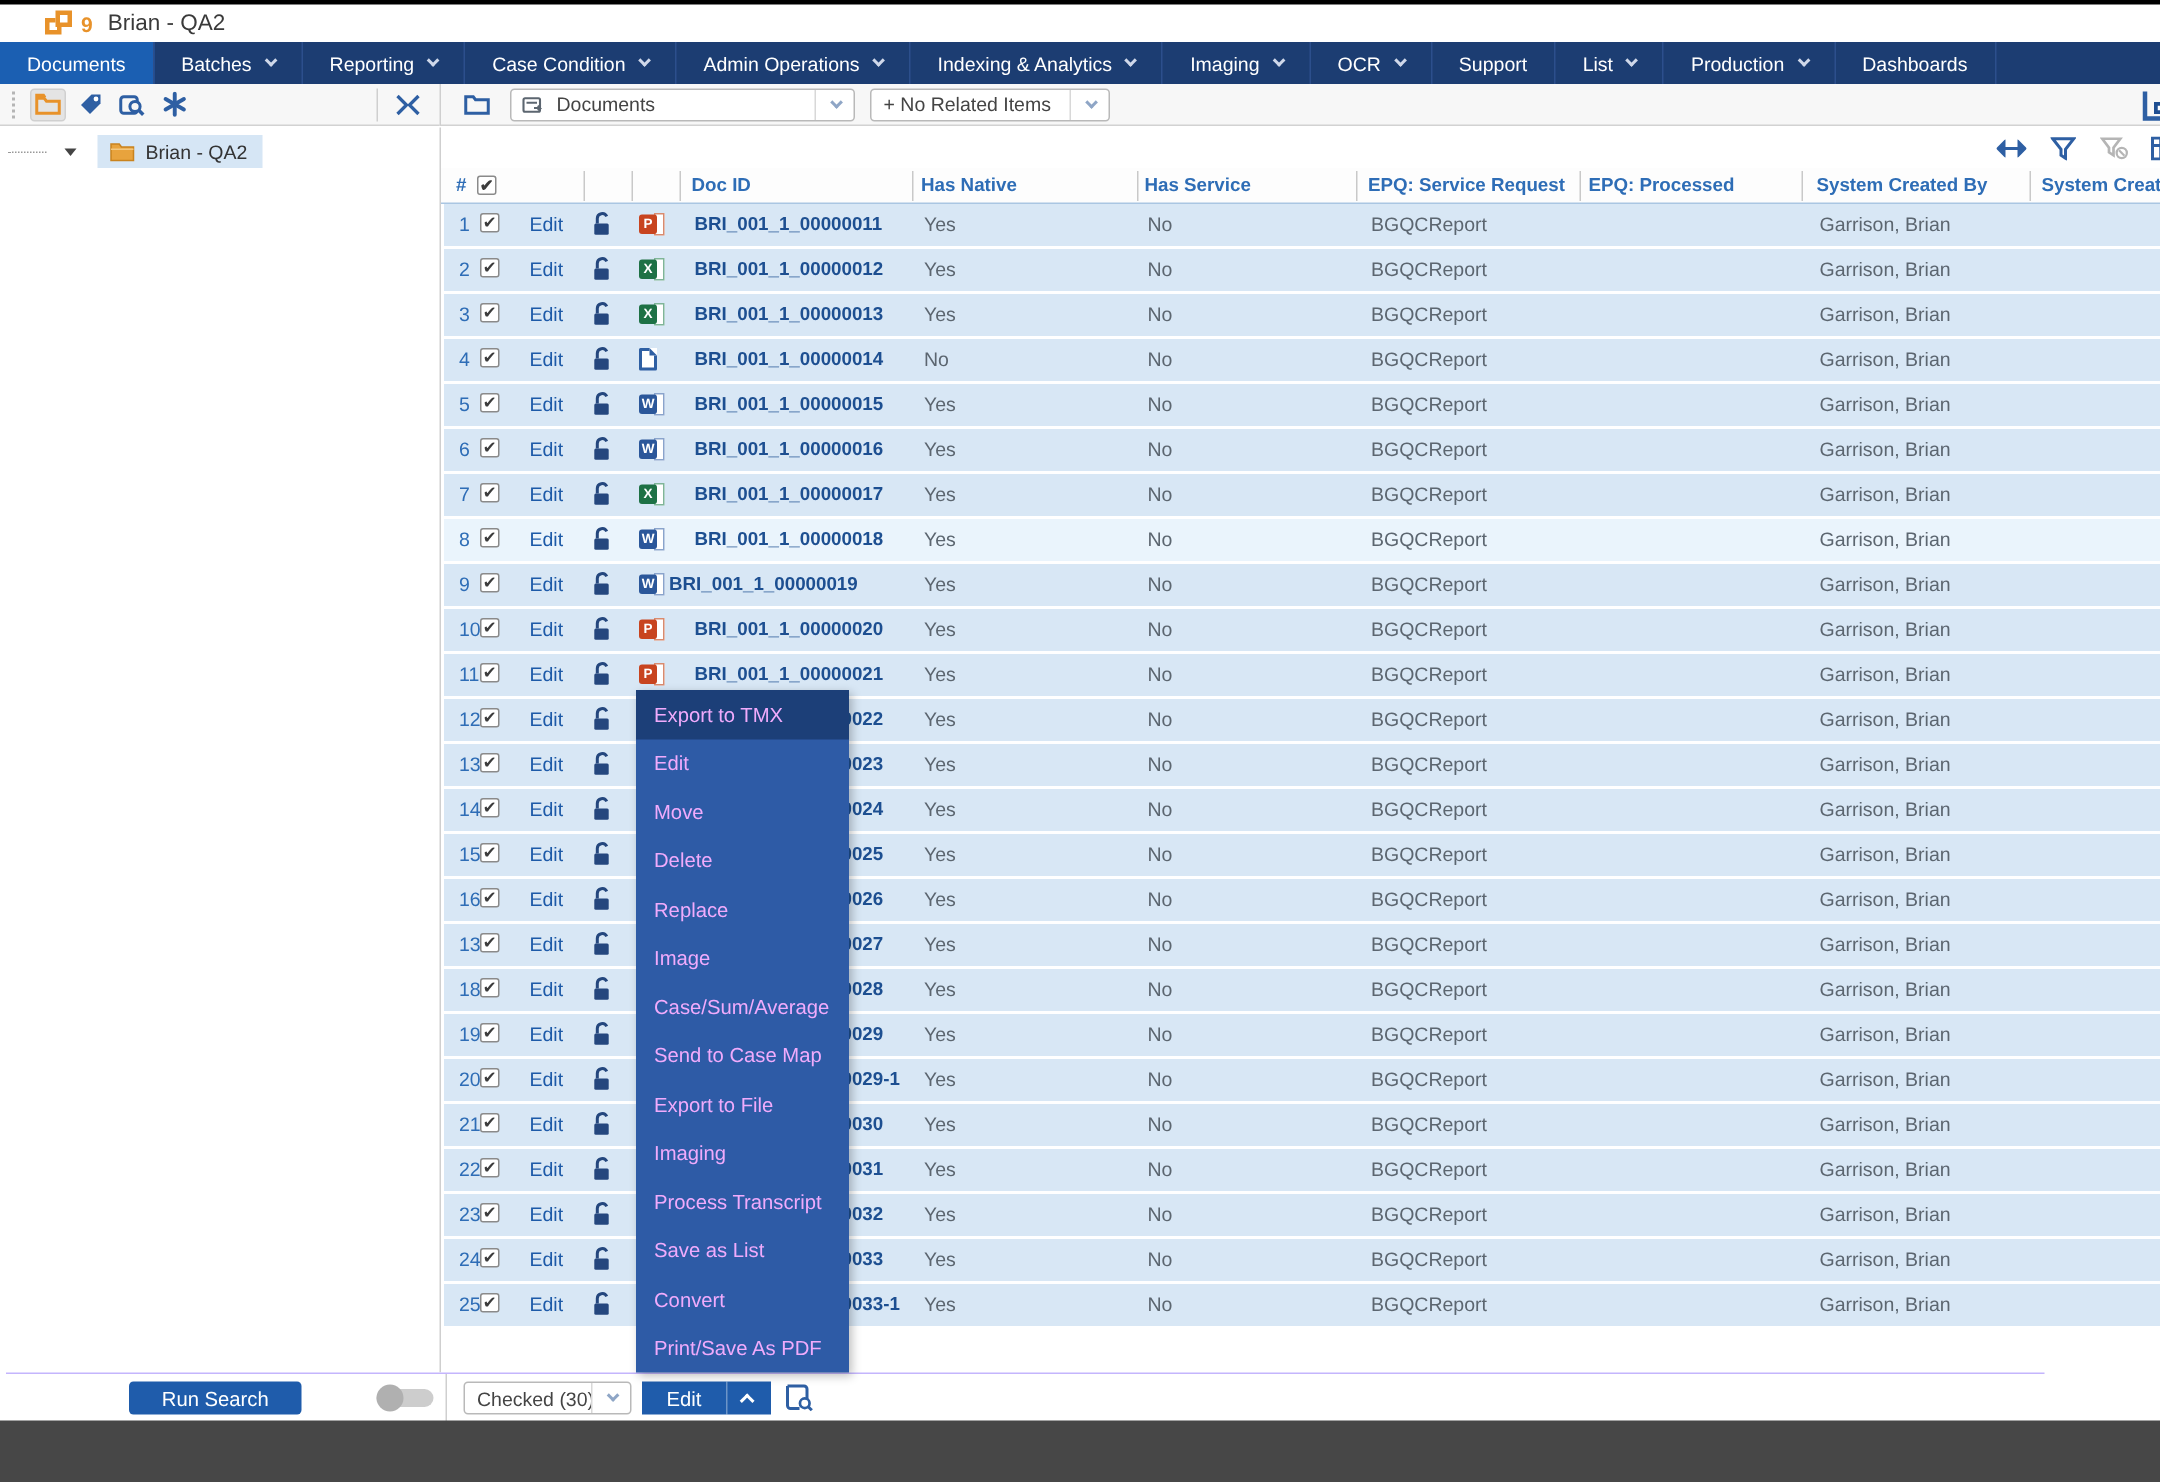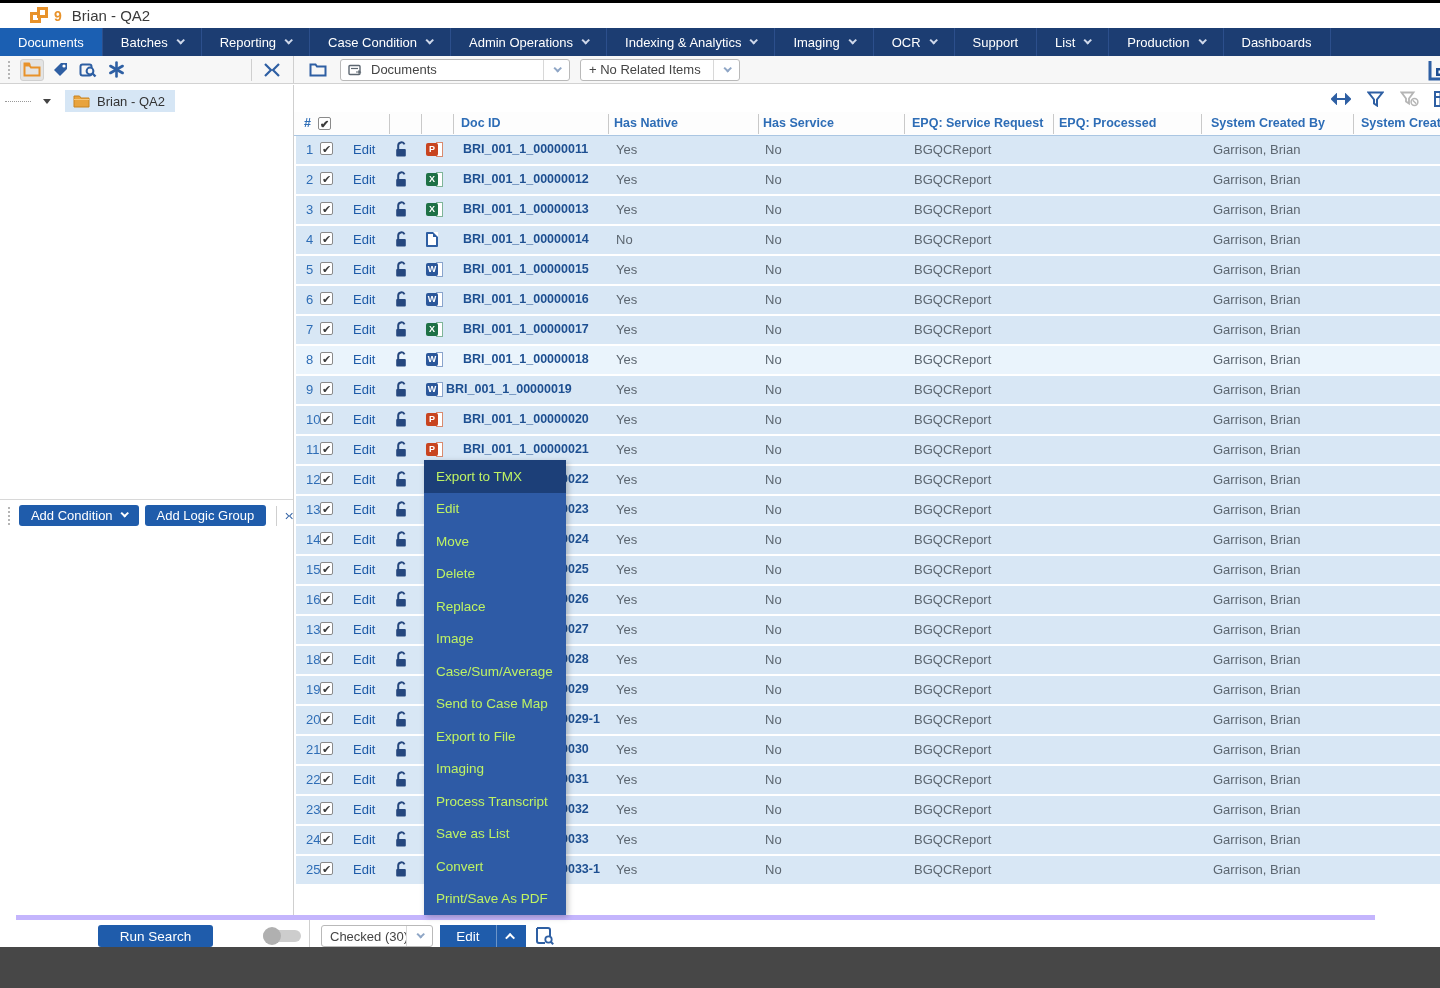--- a/index.html
+++ b/index.html
@@ -93,27 +93,27 @@
   .ficon.doc { width:12px; background:#fff; border:2px solid #2e5fa3; border-radius:1px; }
   .ficon.doc:before { content:""; position:absolute; right:-2px; top:-2px;
     border-left:5px solid #2e5fa3; border-top:5px solid #fff; }
 
   
   .lockw { position:absolute; top:4px; width:16px; height:18px; cursor:pointer; }
 
   
   #ctxmenu { position:absolute; left:424px; top:460px; width:142px; height:455px;
     background:#2e5ba6; z-index:20; display:flex; flex-direction:column; box-shadow:2px 2px 6px rgba(0,0,0,.25); }
-  .mi { flex:1; display:flex; align-items:center; padding-left:12px; color:#bef264;
+  .mi { flex:1; display:flex; align-items:center; padding-left:12px; color:#f0abfc;
     font-size:13.5px; cursor:pointer; white-space:nowrap; }
   .mi.active { background:#1c3f78; }
 
   
-  #bottom-bar { position:absolute; left:16px; top:915px; width:1359px; height:32px; background:#fff;
-    border-top:5px solid #c4b5fd; }
+  #bottom-bar { position:absolute; left:4px; top:915px; width:1359px; height:32px; background:#fff;
+    border-top:1px solid #c4b5fd; }
   #bb-div { position:absolute; left:293px; top:0; width:1px; height:32px; background:#cfcfcf; }
   #run-search { position:absolute; left:82px; top:5px; width:115px; height:22px; justify-content:center; font-size:13.5px; }
   .toggle { position:absolute; left:247px; top:10px; width:38px; height:12px; background:#cdcdcd;
     border-radius:6px; cursor:pointer; }
   .toggle .knob { position:absolute; left:0; top:-3px; width:18px; height:18px; border-radius:50%; background:#b0b0b0; }
   #checked-select { position:absolute; left:305px; top:5px; width:112px; }
   #edit-split { position:absolute; left:424px; top:5px; height:22px; display:flex; }
   #edit-split .part1 { width:56px; background:#1f5cab; color:#fff; font-size:13.5px;
     display:flex; align-items:center; justify-content:center; cursor:pointer; }
   #edit-split .part2 { width:30px; background:#1f5cab; border-left:1px solid rgba(255,255,255,.35);
@@ -253,37 +253,20 @@
   <div class="tree-row">
     <div class="tree-dots"></div>
     <div class="caret-down"></div>
     <div class="tree-sel">
       <svg width="17" height="14" viewBox="0 0 17 14">
           <path d="M1 13 v-11 h5.5 l1.5 2 h8 v9 z" fill="#e8a33d" stroke="#c9831e" stroke-width="1"></path>
           <path d="M1 5.5 h15" stroke="#f3c77e" stroke-width="1"></path>
         </svg>
       <span class="lbl">Brian - QA2</span>
     </div>
-  </div>
-  <div id="cond-bar">
-    <div class="drag-dots"></div>
-    <button class="btn-blue" style="margin-left:2px;">
-      <span>Add Condition</span>
-      <span class="chev"></span>
-    </button>
-    <button class="btn-blue" style="margin-left:6px;">
-      <span>Add Logic Group</span>
-    </button>
-    <div class="vdiv" style="margin-left:10px;"></div>
-    <svg width="18" height="14" viewBox="0 0 18 14">
-        <g fill="none" stroke="#2e5fa3" stroke-width="2.2">
-          <polyline points="2,1 8,7 2,13"></polyline>
-          <polyline points="16,1 10,7 16,13"></polyline>
-        </g>
-      </svg>
   </div>
 </div>
 
 <div id="main-body">
   <div id="icons-row">
     <div class="tbtn">
       <svg width="20" height="12" viewBox="0 0 20 12">
           <g stroke="#2e5fa3" stroke-width="2" fill="#2e5fa3">
             <line x1="4" y1="6" x2="16" y2="6"></line>
             <path d="M5 2 L1 6 L5 10 z"></path>

